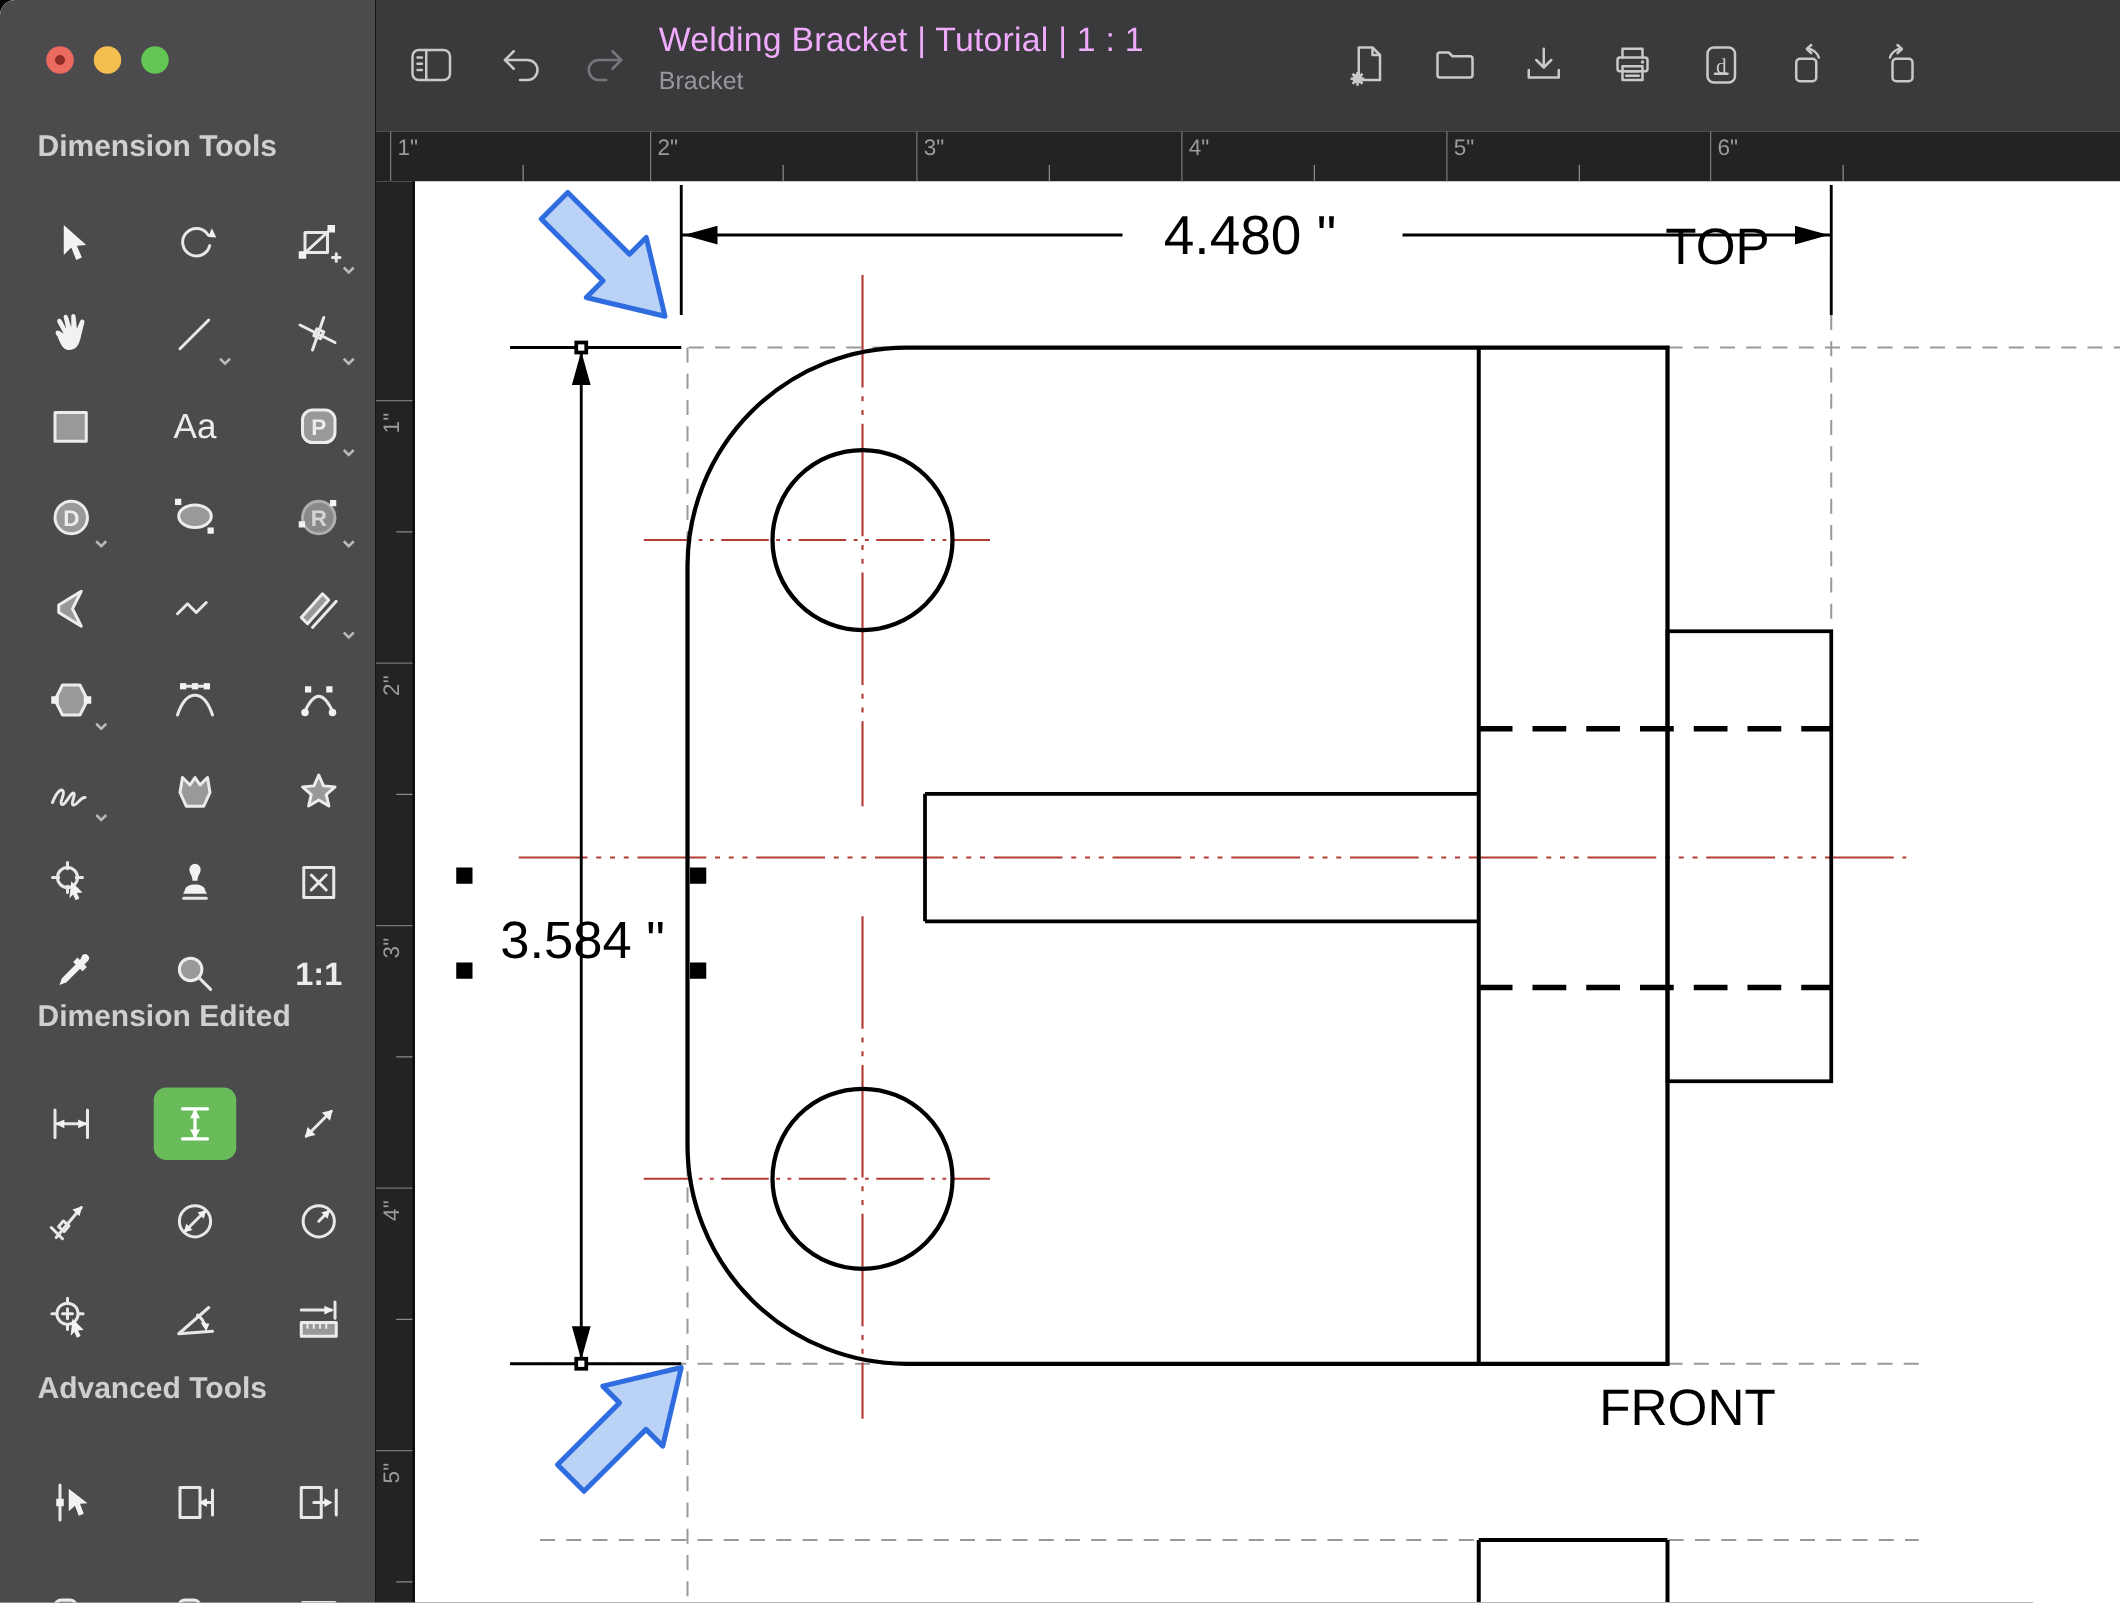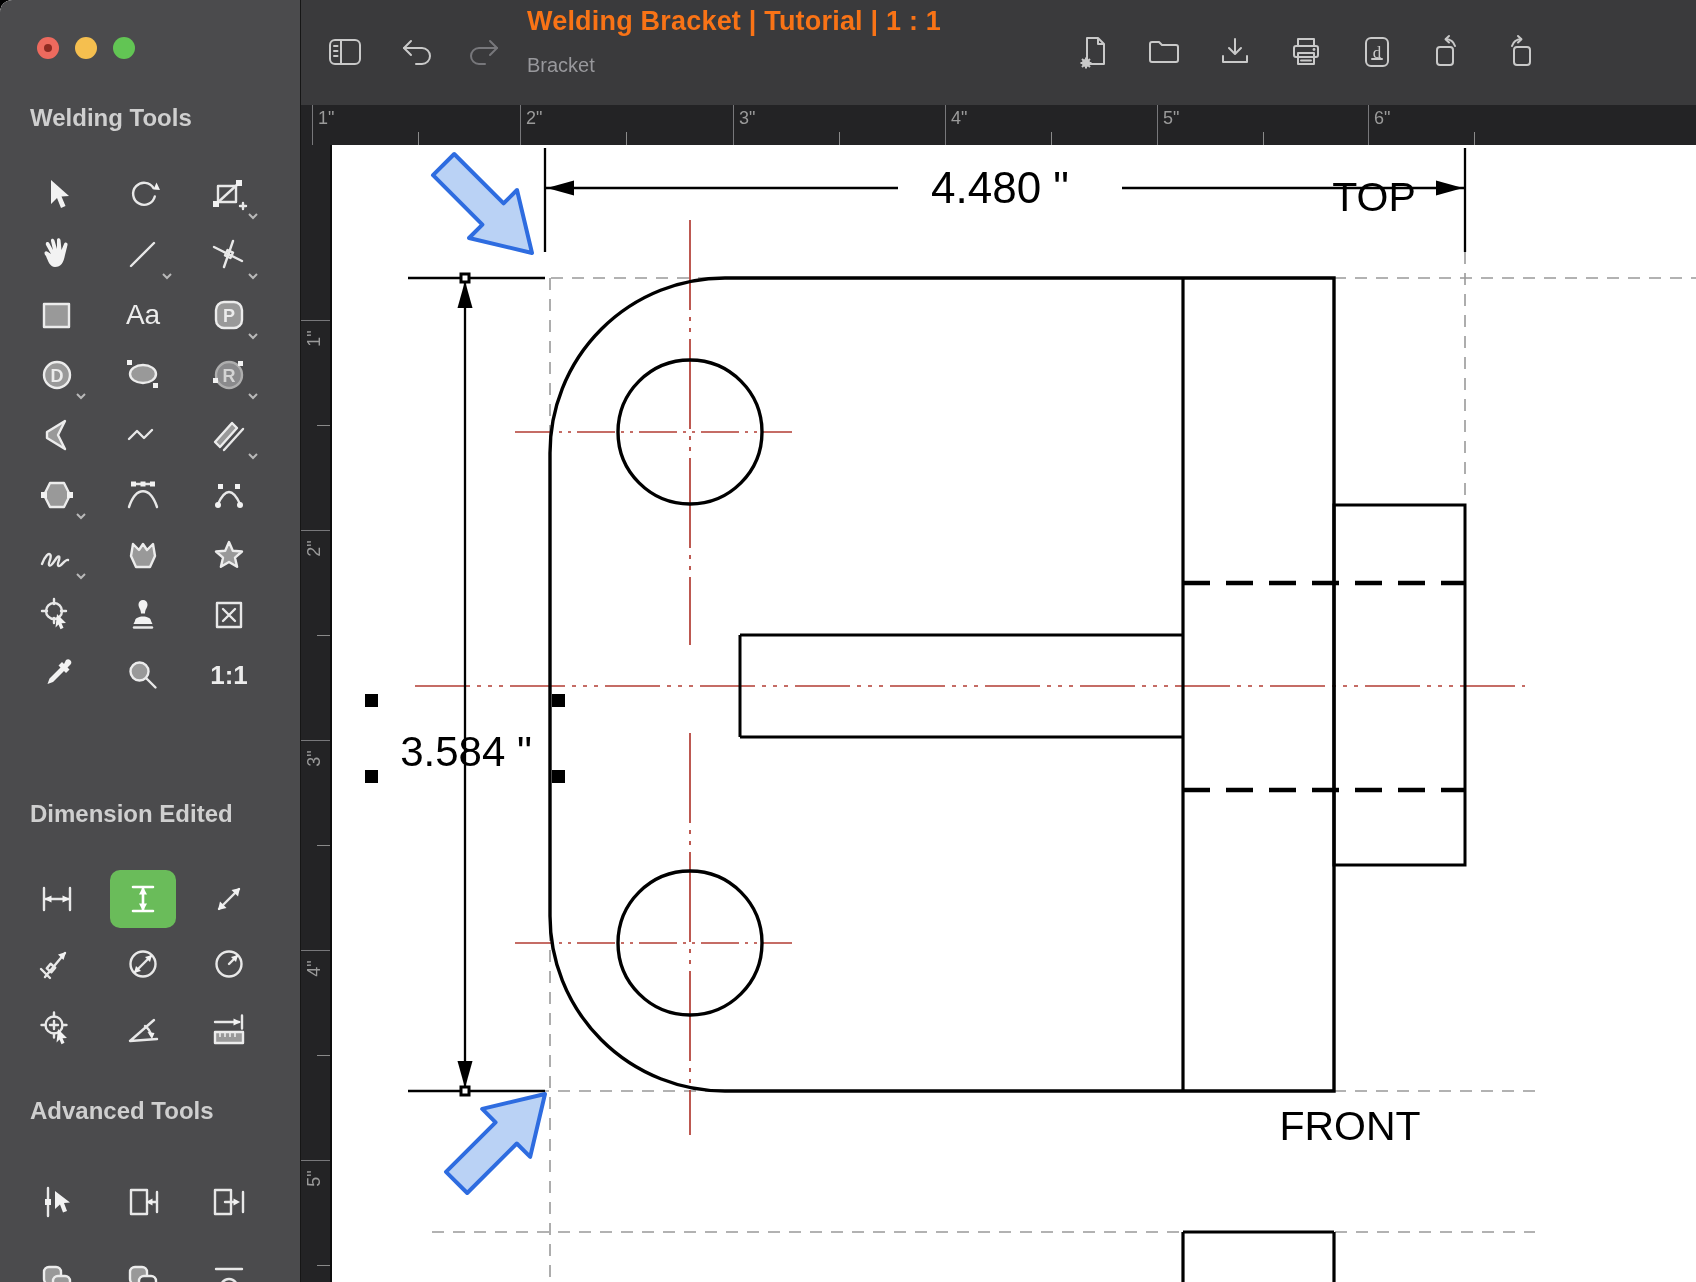--- a/index.html
+++ b/index.html
@@ -3,34 +3,34 @@
 <meta charset="utf-8">
 <style>
   html,body{margin:0;padding:0;width:1696px;height:1282px;overflow:hidden;background:#000;
     font-family:"Liberation Sans",sans-serif;-webkit-font-smoothing:antialiased;}
   .window{position:absolute;inset:0;background:#fff;border-radius:12px 0 0 0;overflow:hidden;}
   
   .sidebar{position:absolute;left:0;top:0;width:300px;height:1282px;background:#4b4b4d;
     border-right:1px solid #161616;border-radius:12px 0 0 0;z-index:6;}
   .traffic{position:absolute;top:37px;width:22px;height:22px;border-radius:50%;}
   .section-title{position:absolute;left:30px;width:250px;font-size:24px;font-weight:600;color:#cfcfcf;}
-  .toolgrid{position:absolute;left:14px;width:262px;display:grid;grid-template-columns:repeat(3,86px);}
+  .toolgrid{position:absolute;left:14px;width:262px;display:grid;grid-template-columns:repeat(3,86px);gap:13px;}
   .tool{position:relative;width:86px;height:60px;display:flex;align-items:center;justify-content:center;}
   .tool.tall{height:65px;}
   .tool.adv{height:78px;}
   .tool .tile{display:flex;align-items:center;justify-content:center;width:66px;height:58px;border-radius:10px;}
   .tool.selected .tile{background:#6abc5a;}
   .chev{position:absolute;right:13px;bottom:5px;}
   .ticon{stroke:#e8e8e8;fill:none;stroke-width:2.4;stroke-linecap:round;stroke-linejoin:round;}
   .tfill{fill:#999;stroke:#ececec;stroke-width:2.4;stroke-linejoin:round;}
   .wfill{fill:#f2f2f2;stroke:none;}
   .ttext{fill:#ececec;font-family:"Liberation Sans",sans-serif;stroke:none;}
   
   .titlebar{position:absolute;left:300px;top:0;width:1396px;height:105px;background:#3a3a3c;}
-  .tb-title{position:absolute;left:227px;top:6px;font-size:27px;font-weight:bold;color:#f97316;letter-spacing:.2px;}
+  .tb-title{position:absolute;left:227px;top:17px;font-size:27px;font-weight:normal;color:#f0abfc;letter-spacing:.2px;}
   .tb-sub{position:absolute;left:227px;top:54px;font-size:20px;color:#98989c;}
   .tb-icon{position:absolute;top:29px;width:46px;height:46px;display:flex;align-items:center;justify-content:center;}
   .tbi{stroke:#c9c9c9;fill:none;stroke-width:2;stroke-linecap:round;stroke-linejoin:round;}
   .tbi-dim{stroke:#77777b;}
   
   .ruler-top{position:absolute;left:300px;top:105px;width:1396px;height:40px;background:#232325;z-index:5;}
   .ruler-left{position:absolute;left:300px;top:145px;width:30px;height:1137px;background:#232325;z-index:5;
     border-right:2px solid #0d0d0d;}
   .rt-label{position:absolute;top:3px;font-size:18px;color:#9a9a9a;}
   .rt-tick{position:absolute;top:0;width:1px;height:40px;background:#77777a;}
@@ -47,21 +47,21 @@
 
 <div class="window">
 
   <div class="sidebar">
     <div class="traffic" style="left:37px;background:#ed6a5e;">
       <div style="position:absolute;left:7px;top:7px;width:8px;height:8px;border-radius:50%;background:#8e2b22;"></div>
     </div>
     <div class="traffic" style="left:75px;background:#f5bf4f;"></div>
     <div class="traffic" style="left:113px;background:#62c554;"></div>
 
-    <div class="section-title" style="top:104px;">Welding Tools</div>
+    <div class="section-title" style="top:104px;">Dimension Tools</div>
 
     <div class="toolgrid" style="top:165px;">
 
       <div class="tool">
           <span class="tile">
         <svg width="40" height="40" viewBox="0 0 40 40">
               <path class="wfill" d="M14 5 L14 29 L20 23 L24 33 L28.5 31 L24.5 21.5 L32 21 Z"></path>
             </svg>
           </span>
         </div>

